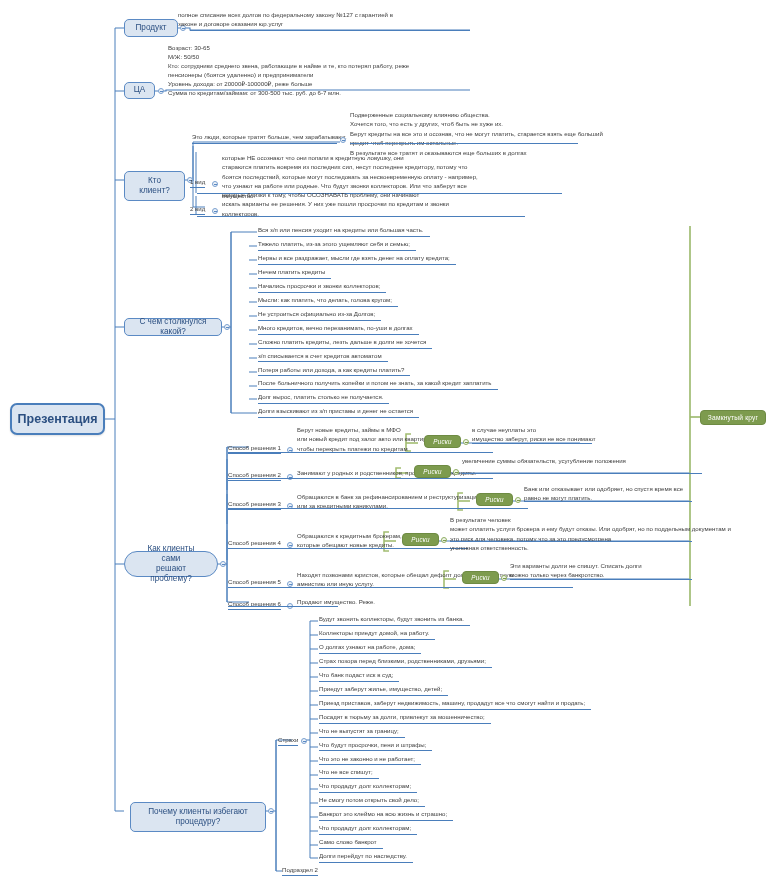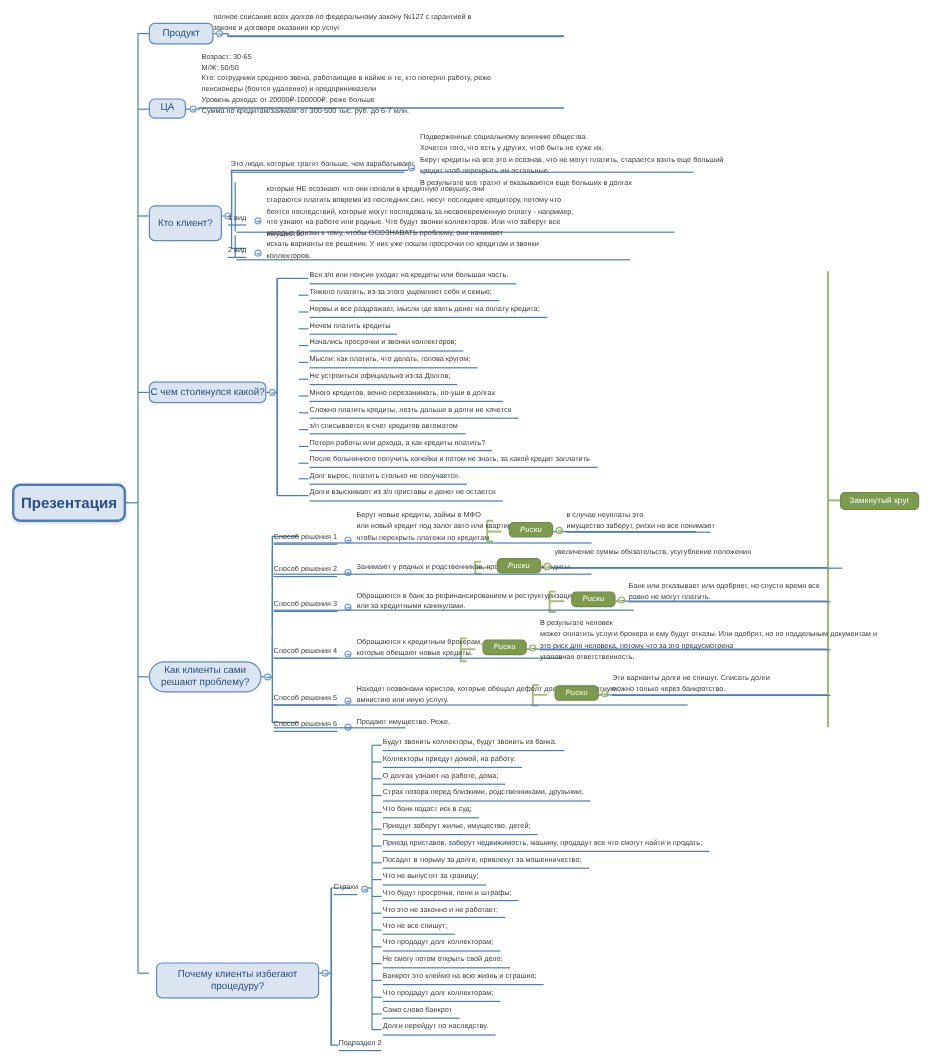--- a/index.html
+++ b/index.html
@@ -30,21 +30,21 @@
   }
 
   .branch-node{
     background:#dbe5f1;
     border:1.4px solid #5b8ac4;
     border-radius:5px;
     color:#2b4f81;
     font-size:8.2px;
     display:flex;align-items:center;justify-content:center;
     text-align:center;
-    padding:2px 0;
+    padding:2px 14px;
     line-height:1.25;
   }
 
   .green-node{
     background:#7d9b4e;
     border:1px solid #6e8b43;
     border-radius:4px;
     color:#ffffff;
     font-size:6.3px;
     display:flex;align-items:center;justify-content:center;

